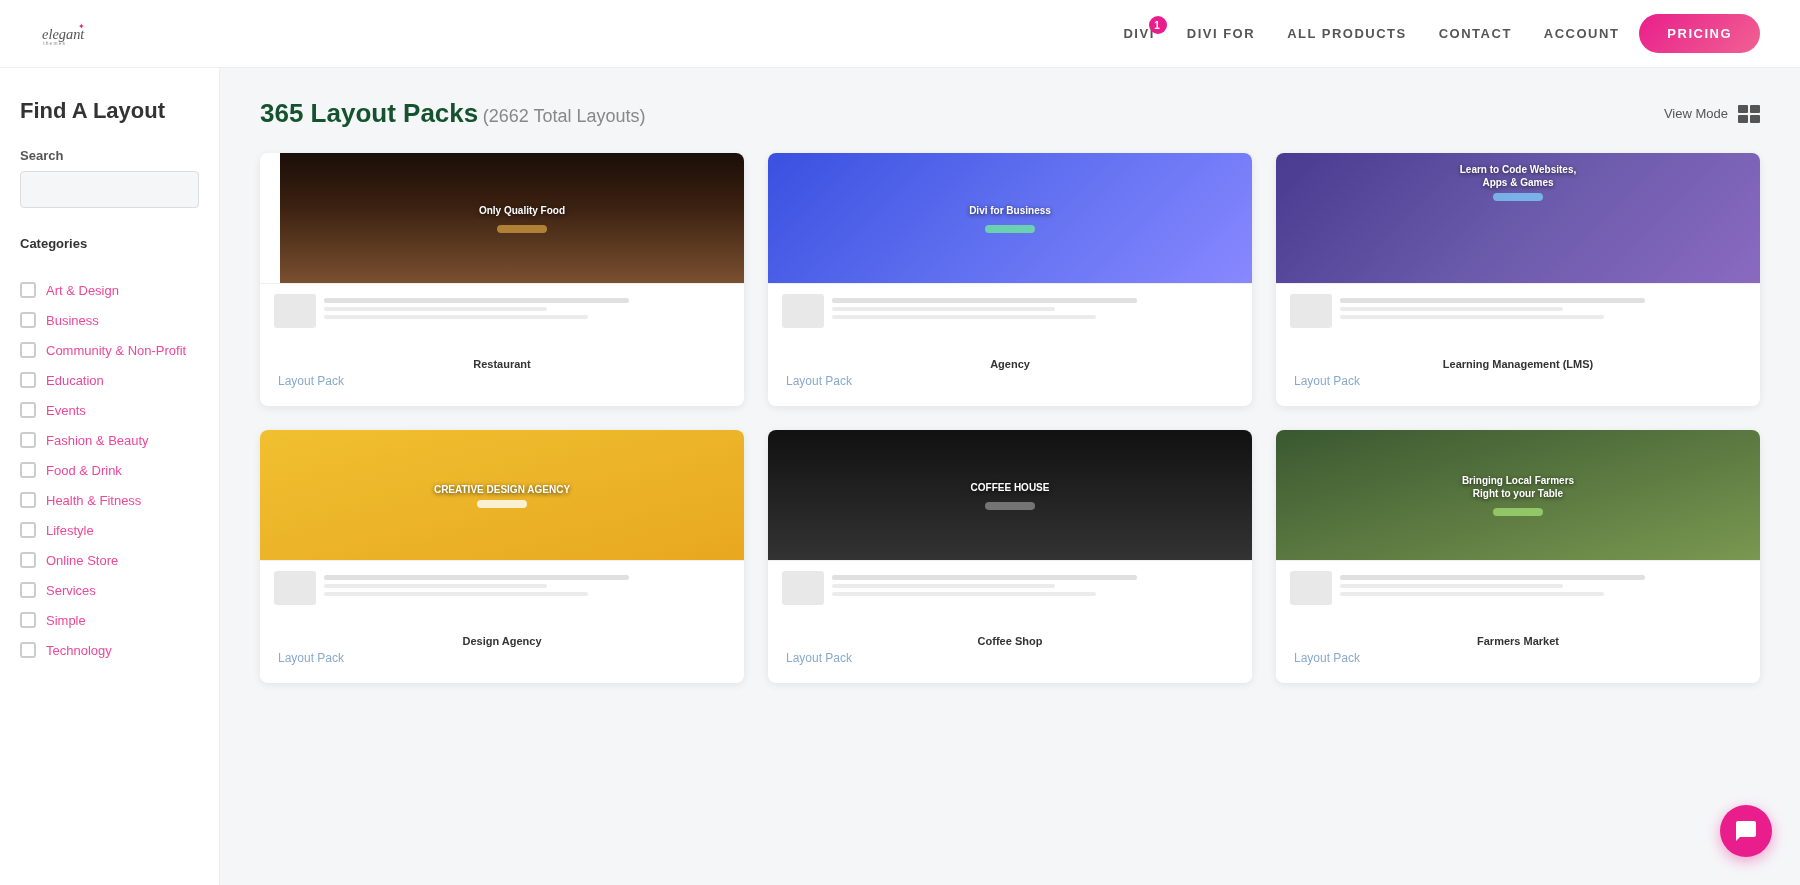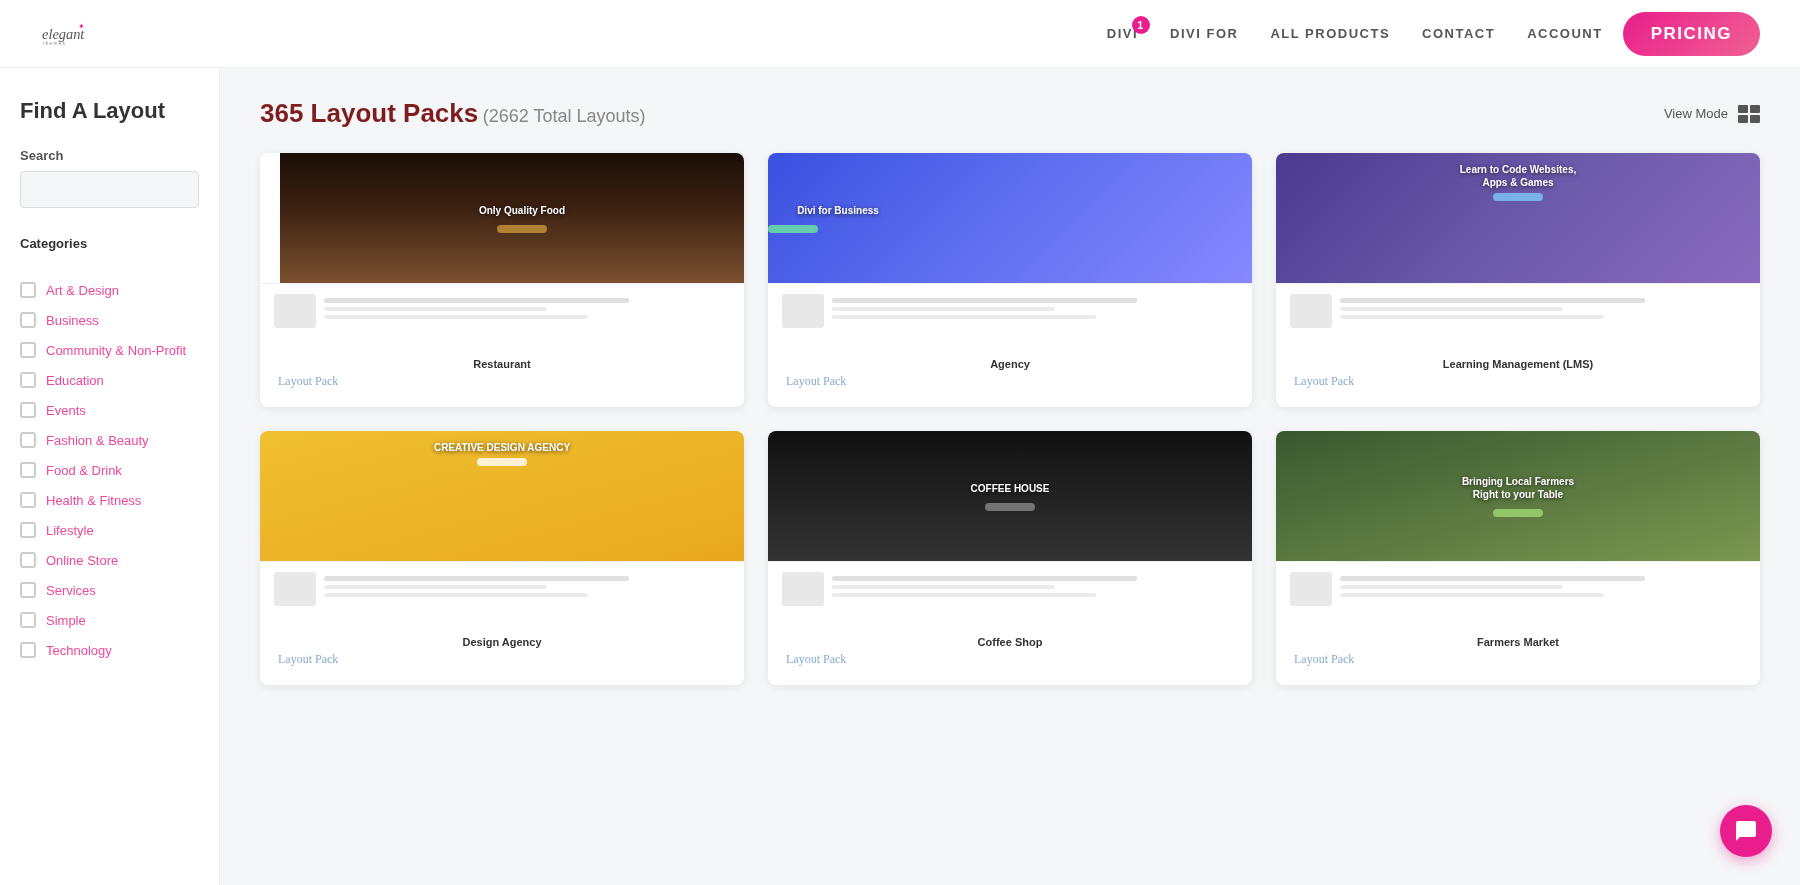--- a/index.html
+++ b/index.html
@@ -50,21 +50,21 @@
       display: flex;
       align-items: center;
       justify-content: center;
     }
     .pricing-btn {
       background: linear-gradient(135deg, #e91e8c, #f06292);
       color: #fff;
       border: none;
       border-radius: 30px;
       padding: 12px 28px;
-      font-size: 17px;
+      font-size: 13px;
       font-weight: 700;
       letter-spacing: 1.5px;
       text-transform: uppercase;
       cursor: pointer;
       margin-left: 20px;
     }
 
     
     .page-body {
       display: flex;
@@ -135,21 +135,21 @@
     }
     .content-header {
       display: flex;
       align-items: center;
       justify-content: space-between;
       margin-bottom: 24px;
     }
     .layout-count-title {
       font-size: 26px;
       font-weight: 700;
-      color: #7f1d1d;
+      color: #14532d;
     }
     .layout-count-sub {
       font-size: 18px;
       font-weight: 400;
       color: #888;
     }
     .view-mode-area {
       display: flex;
       align-items: center;
       gap: 10px;
@@ -192,21 +192,20 @@
       font-size: 11px;
       font-weight: 700;
       color: #333;
       margin-bottom: 4px;
       text-align: center;
     }
     .card-type {
       font-size: 12px;
       color: #88aacc;
       font-weight: 500;
-      font-family: Liberation Serif, serif;
     }
 
     .bottom-section {
       background: #fff;
       padding: 10px 14px;
       border-top: 1px solid #f0f0f0;
     }
 
     
     .chat-btn {
@@ -344,21 +343,21 @@
               </div>
             </div>
           </div>
           <div class="card-info">
             <div class="card-name">Restaurant</div>
             <div class="card-type">Layout Pack</div>
           </div>
         </div>
         <div class="layout-card">
           <div style="width: 100%; height: 130px; background: linear-gradient(135deg, rgb(58, 80, 224) 0%, rgb(96, 112, 240) 50%, rgb(136, 136, 255) 100%); position: relative; overflow: hidden;">
-            <div style="position: absolute; inset: 0px; display: flex; flex-direction: column; justify-content: center; gap: 8px; ">
+            <div style="position: absolute; inset: 0px; display: flex; flex-direction: column; align-items: center; justify-content: center; gap: 8px; padding: 10px;">
               <div style="font-size: 10px; font-weight: 700; color: rgb(255, 255, 255); text-align: center; text-shadow: rgba(0, 0, 0, 0.7) 0px 1px 4px; max-width: 140px; line-height: 1.3;">Divi for Business</div>
               <div style="width: 50px; height: 8px; background: rgb(110, 232, 160); border-radius: 8px; opacity: 0.8;"></div>
             </div>
           </div>
           <div class="bottom-section" style="padding: 10px 14px; background: rgb(255, 255, 255); border-top: 1px solid rgb(240, 240, 240);">
             <div style="display: flex; gap: 8px; align-items: flex-start; margin-bottom: 6px;">
               <div style="width: 42px; height: 34px; background: rgb(232, 232, 232); border-radius: 3px; flex-shrink: 0;"></div>
               <div style="flex: 1 1 0%; display: flex; flex-direction: column; gap: 4px; margin-top: 4px;">
                 <div style="height: 5px; background: rgb(224, 224, 224); border-radius: 2px; width: 75%;"></div>
                 <div style="height: 4px; background: rgb(235, 235, 235); border-radius: 2px; width: 55%;"></div>
@@ -388,21 +387,21 @@
               </div>
             </div>
           </div>
           <div class="card-info">
             <div class="card-name">Learning Management (LMS)</div>
             <div class="card-type">Layout Pack</div>
           </div>
         </div>
         <div class="layout-card">
           <div style="width: 100%; height: 130px; background: linear-gradient(to right bottom, rgb(240, 192, 48) 0%, rgb(232, 168, 32) 100%); position: relative; overflow: hidden;">
-            <div style="position: absolute; inset: 0px; display: flex; flex-direction: column; align-items: center; justify-content: flex-start; gap: 4px; padding: 10px;">
+            <div style="position: absolute; inset: 0px; display: flex; flex-direction: column; align-items: center; justify-content: center; gap: 4px; padding: 10px;">
               <div style="font-size: 10px; font-weight: 700; color: rgb(255, 255, 255); text-align: center; text-shadow: rgba(0, 0, 0, 0.7) 0px 1px 4px; max-width: 140px; line-height: 1.3;">CREATIVE DESIGN AGENCY</div>
               <div style="width: 50px; height: 8px; background: rgb(255, 255, 255); border-radius: 8px; opacity: 0.8;"></div>
             </div>
           </div>
           <div class="bottom-section" style="padding: 10px 14px; background: rgb(255, 255, 255); border-top: 1px solid rgb(240, 240, 240);">
             <div style="display: flex; gap: 8px; align-items: flex-start; margin-bottom: 6px;">
               <div style="width: 42px; height: 34px; background: rgb(232, 232, 232); border-radius: 3px; flex-shrink: 0;"></div>
               <div style="flex: 1 1 0%; display: flex; flex-direction: column; gap: 4px; margin-top: 4px;">
                 <div style="height: 5px; background: rgb(224, 224, 224); border-radius: 2px; width: 75%;"></div>
                 <div style="height: 4px; background: rgb(235, 235, 235); border-radius: 2px; width: 55%;"></div>

